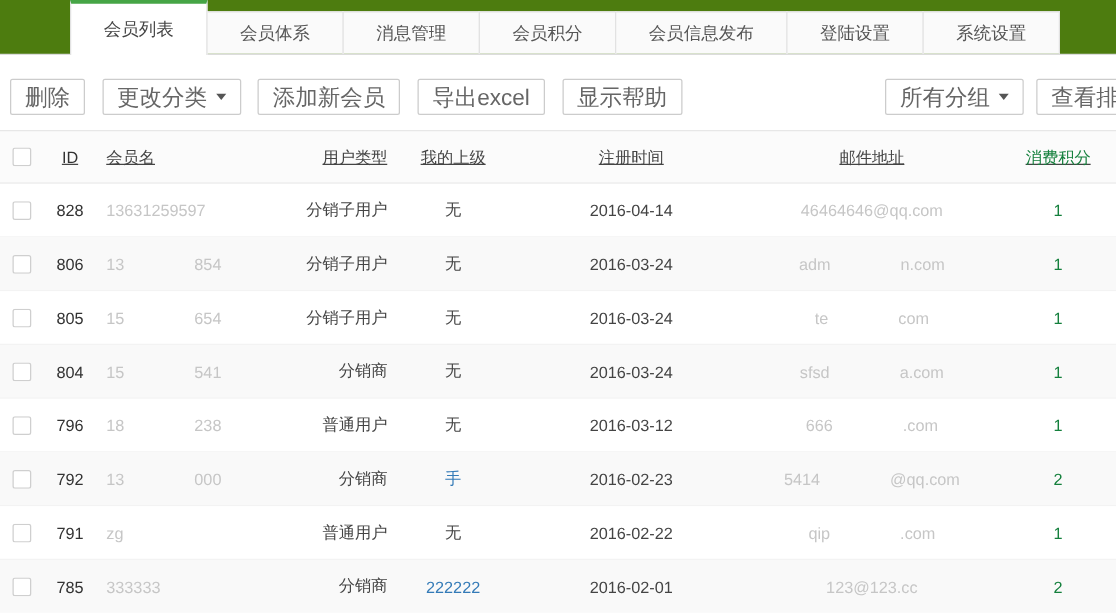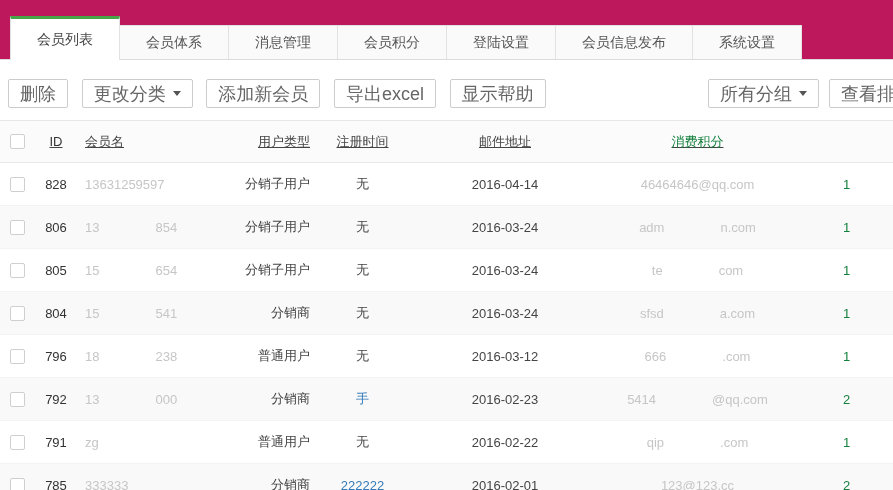--- a/index.html
+++ b/index.html
@@ -4,22 +4,22 @@
 <style>
   * { box-sizing: border-box; }
   html,body { margin:0; padding:0; }
   body {
     width:893px; height:490px; overflow:hidden; background:#fff;
     font-family:"Liberation Sans","DejaVu Sans",sans-serif;
     color:#444; font-size:13px;
   }
   
   .tabbar {
-    display:flex; align-items:flex-end; height:60px;
-    padding-left:10px; border-bottom:1px solid #dcdcdc; background:#be185d;
+    display:flex; align-items:flex-end; height:44px;
+    padding-left:10px; border-bottom:1px solid #dcdcdc; background:#4d7c0f;justify-content:center;
   }
   .tab {
     display:flex; align-items:center; justify-content:center;
     height:34px; padding:0 26px; font-size:14px; color:#555;
     background:#fafafa; border:1px solid #e2e2e2; border-bottom:none;
     margin-right:-1px; cursor:pointer; white-space:nowrap;
   }
   .tab.active {
     height:44px; background:#fff; border-top:3px solid #46a546;
     margin-bottom:-1px; position:relative; z-index:2; color:#444;
@@ -71,22 +71,22 @@
   .c-upline.link { color:#337ab7; cursor:pointer; }
 </style>
 </head>
 <body>
 
 <div class="tabbar">
   <div class="tab active">会员列表</div>
   <div class="tab">会员体系</div>
   <div class="tab">消息管理</div>
   <div class="tab">会员积分</div>
+  <div class="tab">会员信息发布</div>
   <div class="tab">登陆设置</div>
-  <div class="tab">会员信息发布</div>
   <div class="tab">系统设置</div>
 </div>
 
 <div class="toolbar">
   <button class="btn">删除</button>
   <button class="btn">
     <span>更改分类</span>
     <span class="caret"></span>
   </button>
   <button class="btn">添加新会员</button>
@@ -102,20 +102,21 @@
 </div>
 
 <div class="table">
   <div class="row thead">
     <div class="cell c-check">
         <span class="cb"></span>
       </div>
     <div class="cell c-id">ID</div>
     <div class="cell c-name">会员名</div>
     <div class="cell c-type">用户类型</div>
+    <div class="cell c-upline">我的上级</div>
     <div class="cell c-date">注册时间</div>
     <div class="cell c-email">邮件地址</div>
     <div class="cell c-points">消费积分</div>
   </div>
   <div id="tbody">
   <div class="row trow">
     <div class="cell c-check">
           <span class="cb"></span>
         </div>
     <div class="cell c-id">828</div>

